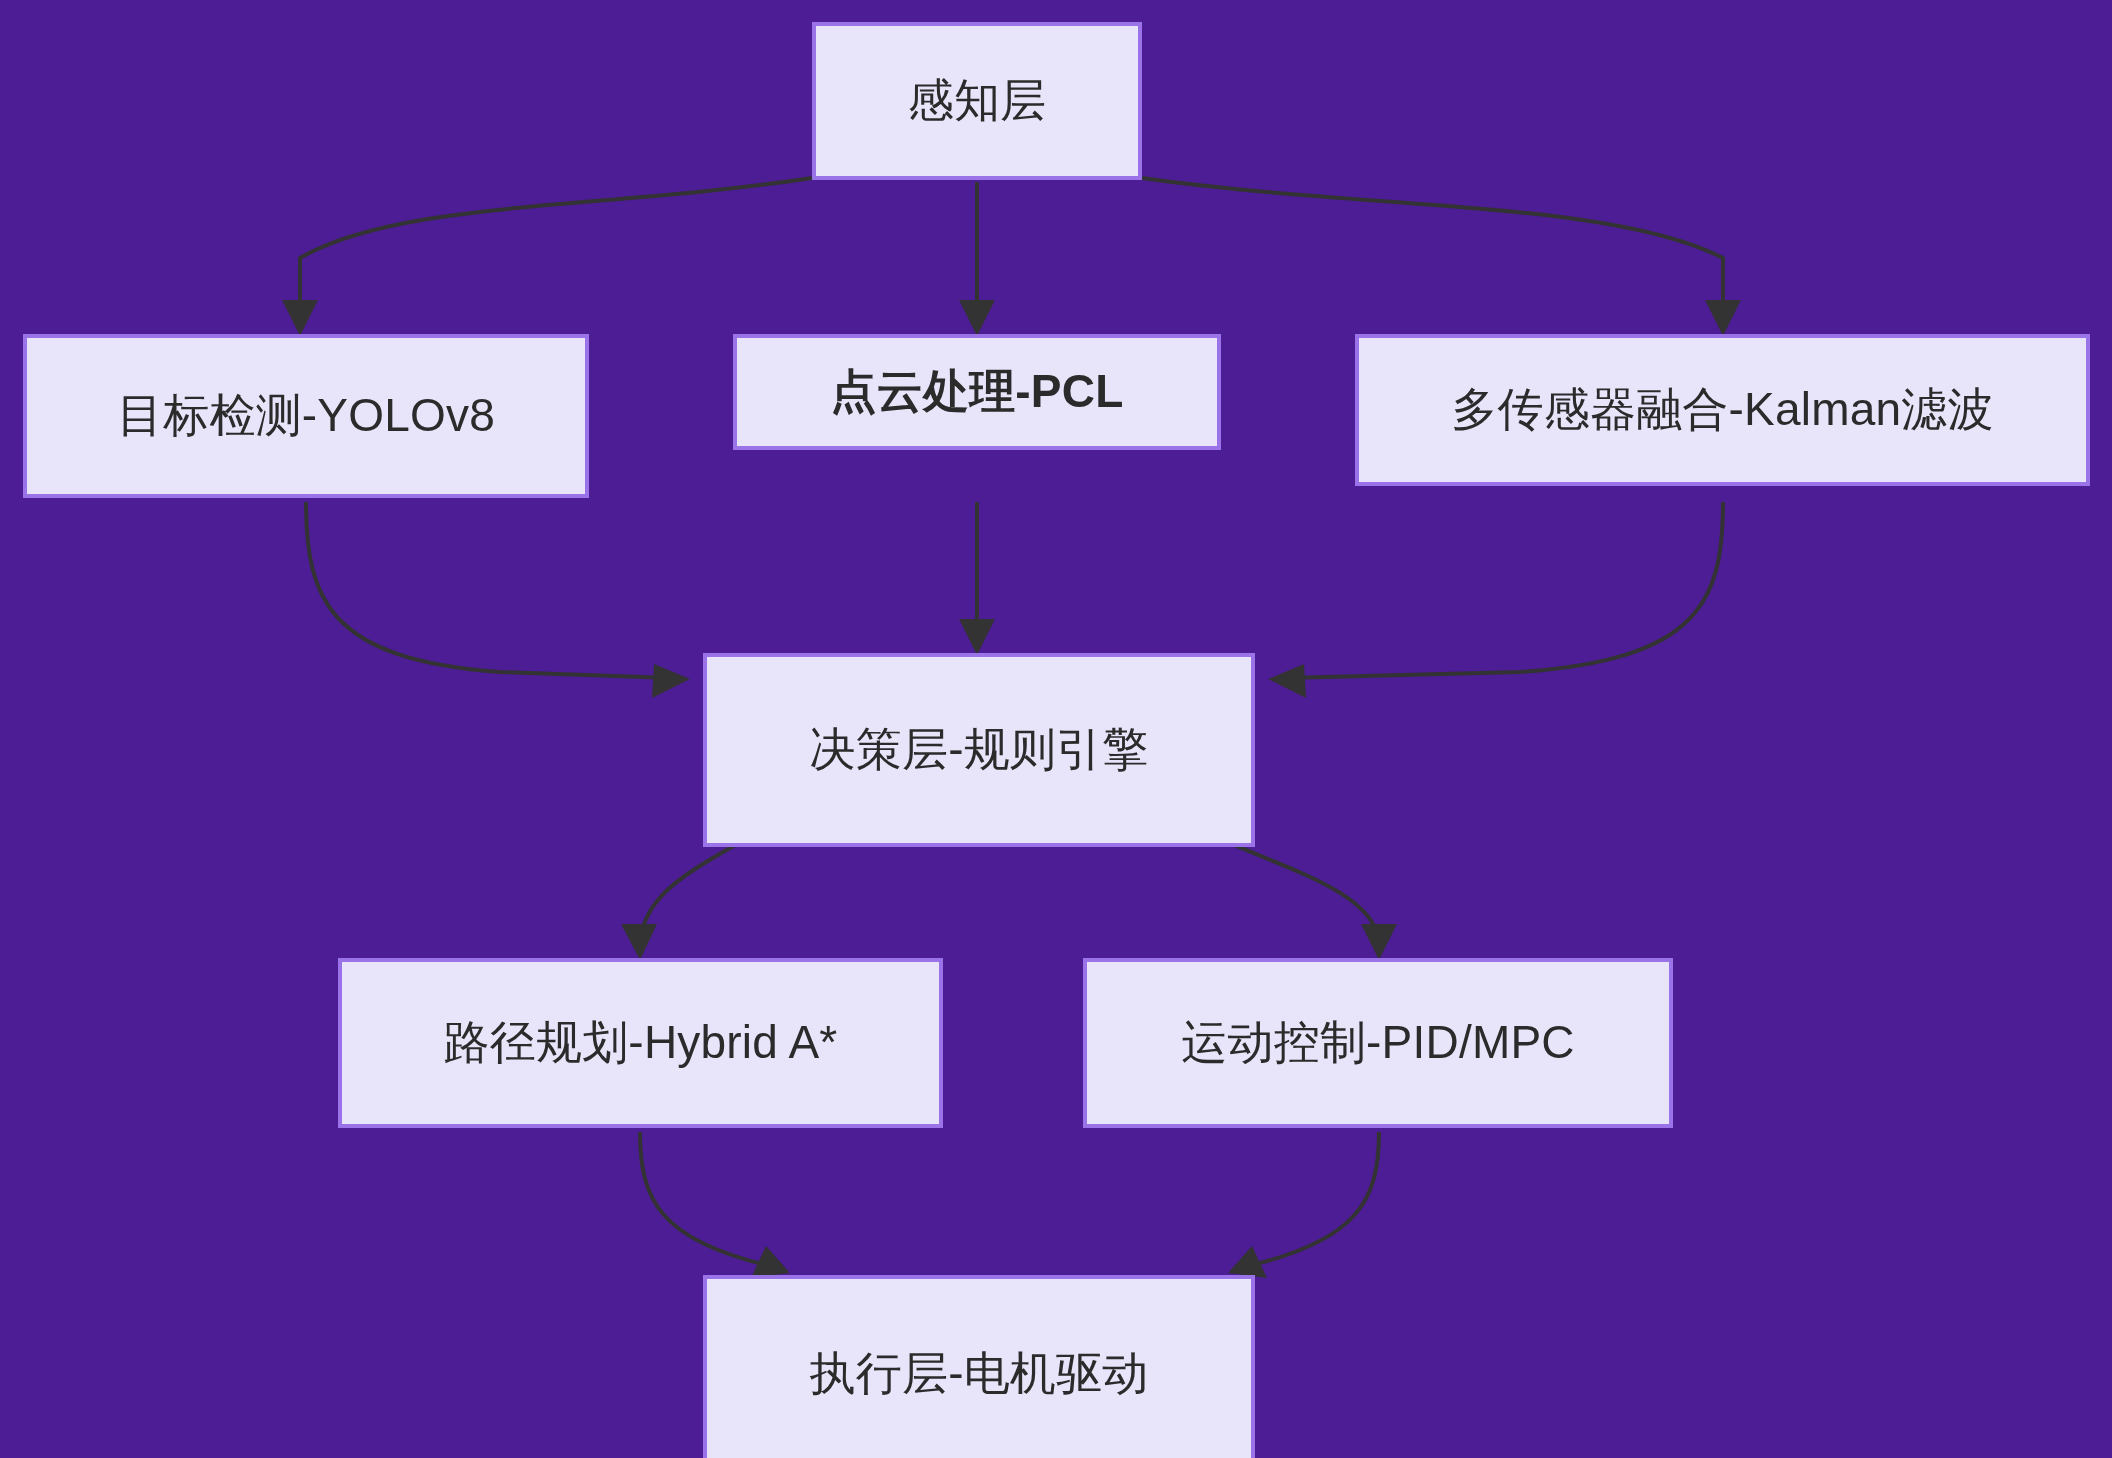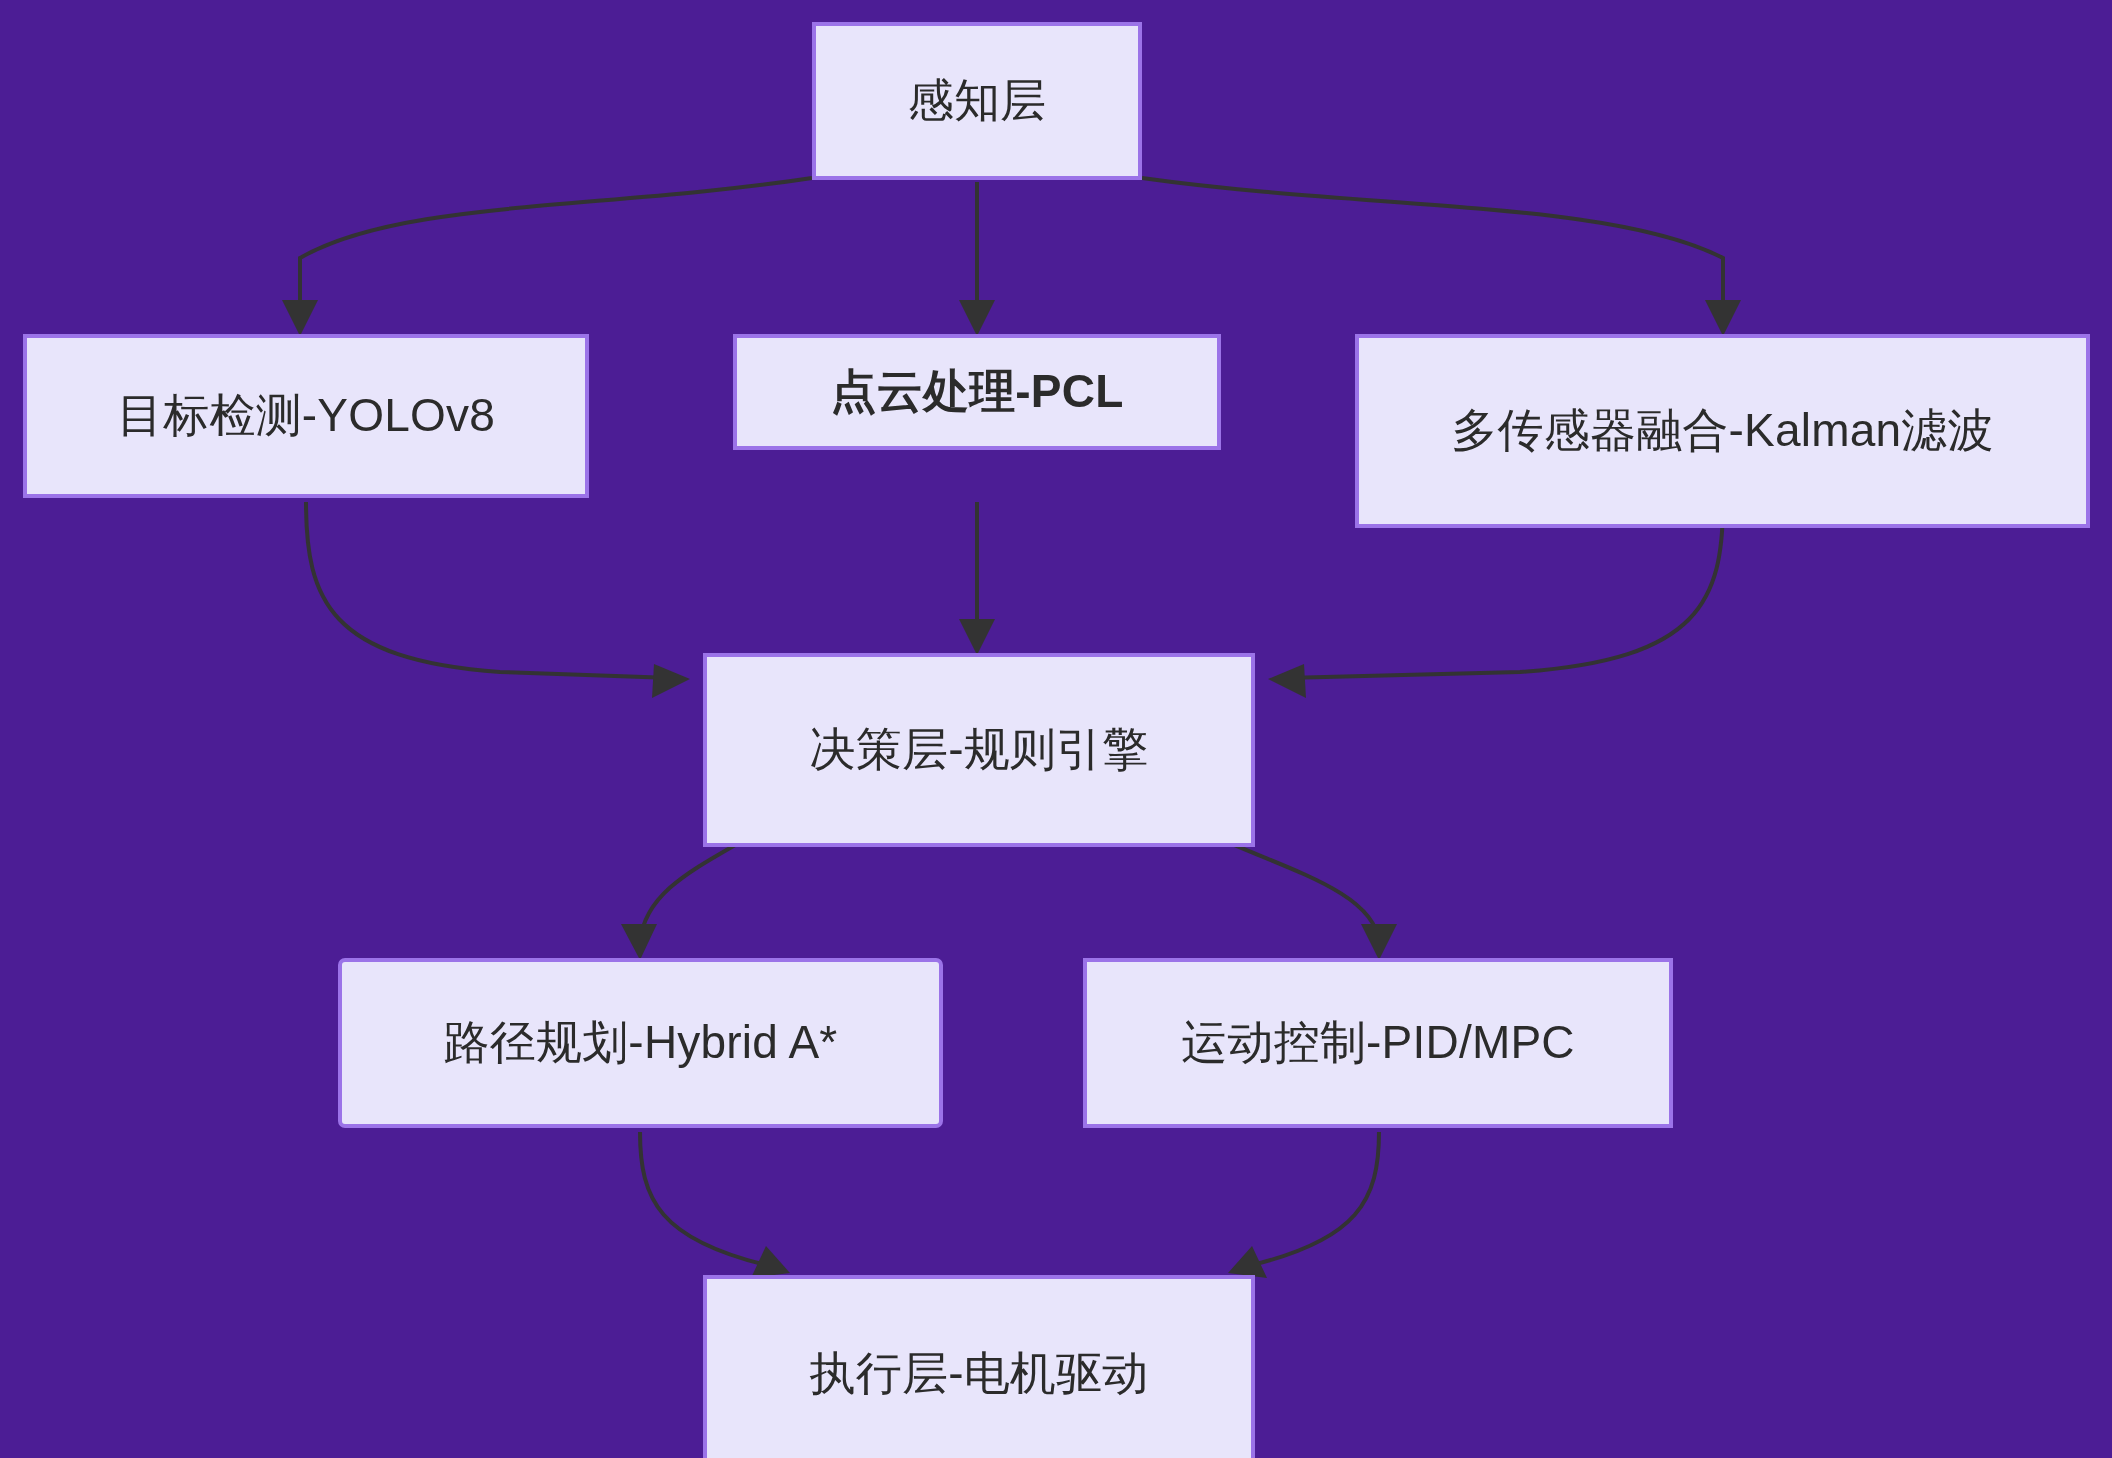--- a/index.html
+++ b/index.html
@@ -119,29 +119,29 @@
   </div>
 
   <div class="node" style="left:23px; top:334px; width:566px; height:164px;">
     <span class="node-label">目标检测-YOLOv8</span>
   </div>
 
   <div class="node" style="left:733px; top:334px; width:488px; height:116px;font-weight:bold;">
     <span class="node-label">点云处理-PCL</span>
   </div>
 
-  <div class="node" style="left:1355px; top:334px; width:735px; height:194px;">
+  <div class="node" style="left:1355px; top:334px; width:735px; height:152px;">
     <span class="node-label">多传感器融合-Kalman滤波</span>
   </div>
 
   <div class="node" style="left:703px; top:653px; width:552px; height:194px;">
     <span class="node-label">决策层-规则引擎</span>
   </div>
 
-  <div class="node" style="left:338px; top:958px; width:605px; height:170px;border-radius:7px;">
+  <div class="node" style="left:338px; top:958px; width:605px; height:170px;">
     <span class="node-label">路径规划-Hybrid A*</span>
   </div>
 
   <div class="node" style="left:1083px; top:958px; width:590px; height:170px;">
     <span class="node-label">运动控制-PID/MPC</span>
   </div>
 
   <div class="node" style="left:703px; top:1275px; width:552px; height:198px;justify-content:center;">
     <span class="node-label">执行层-电机驱动</span>
   </div>

